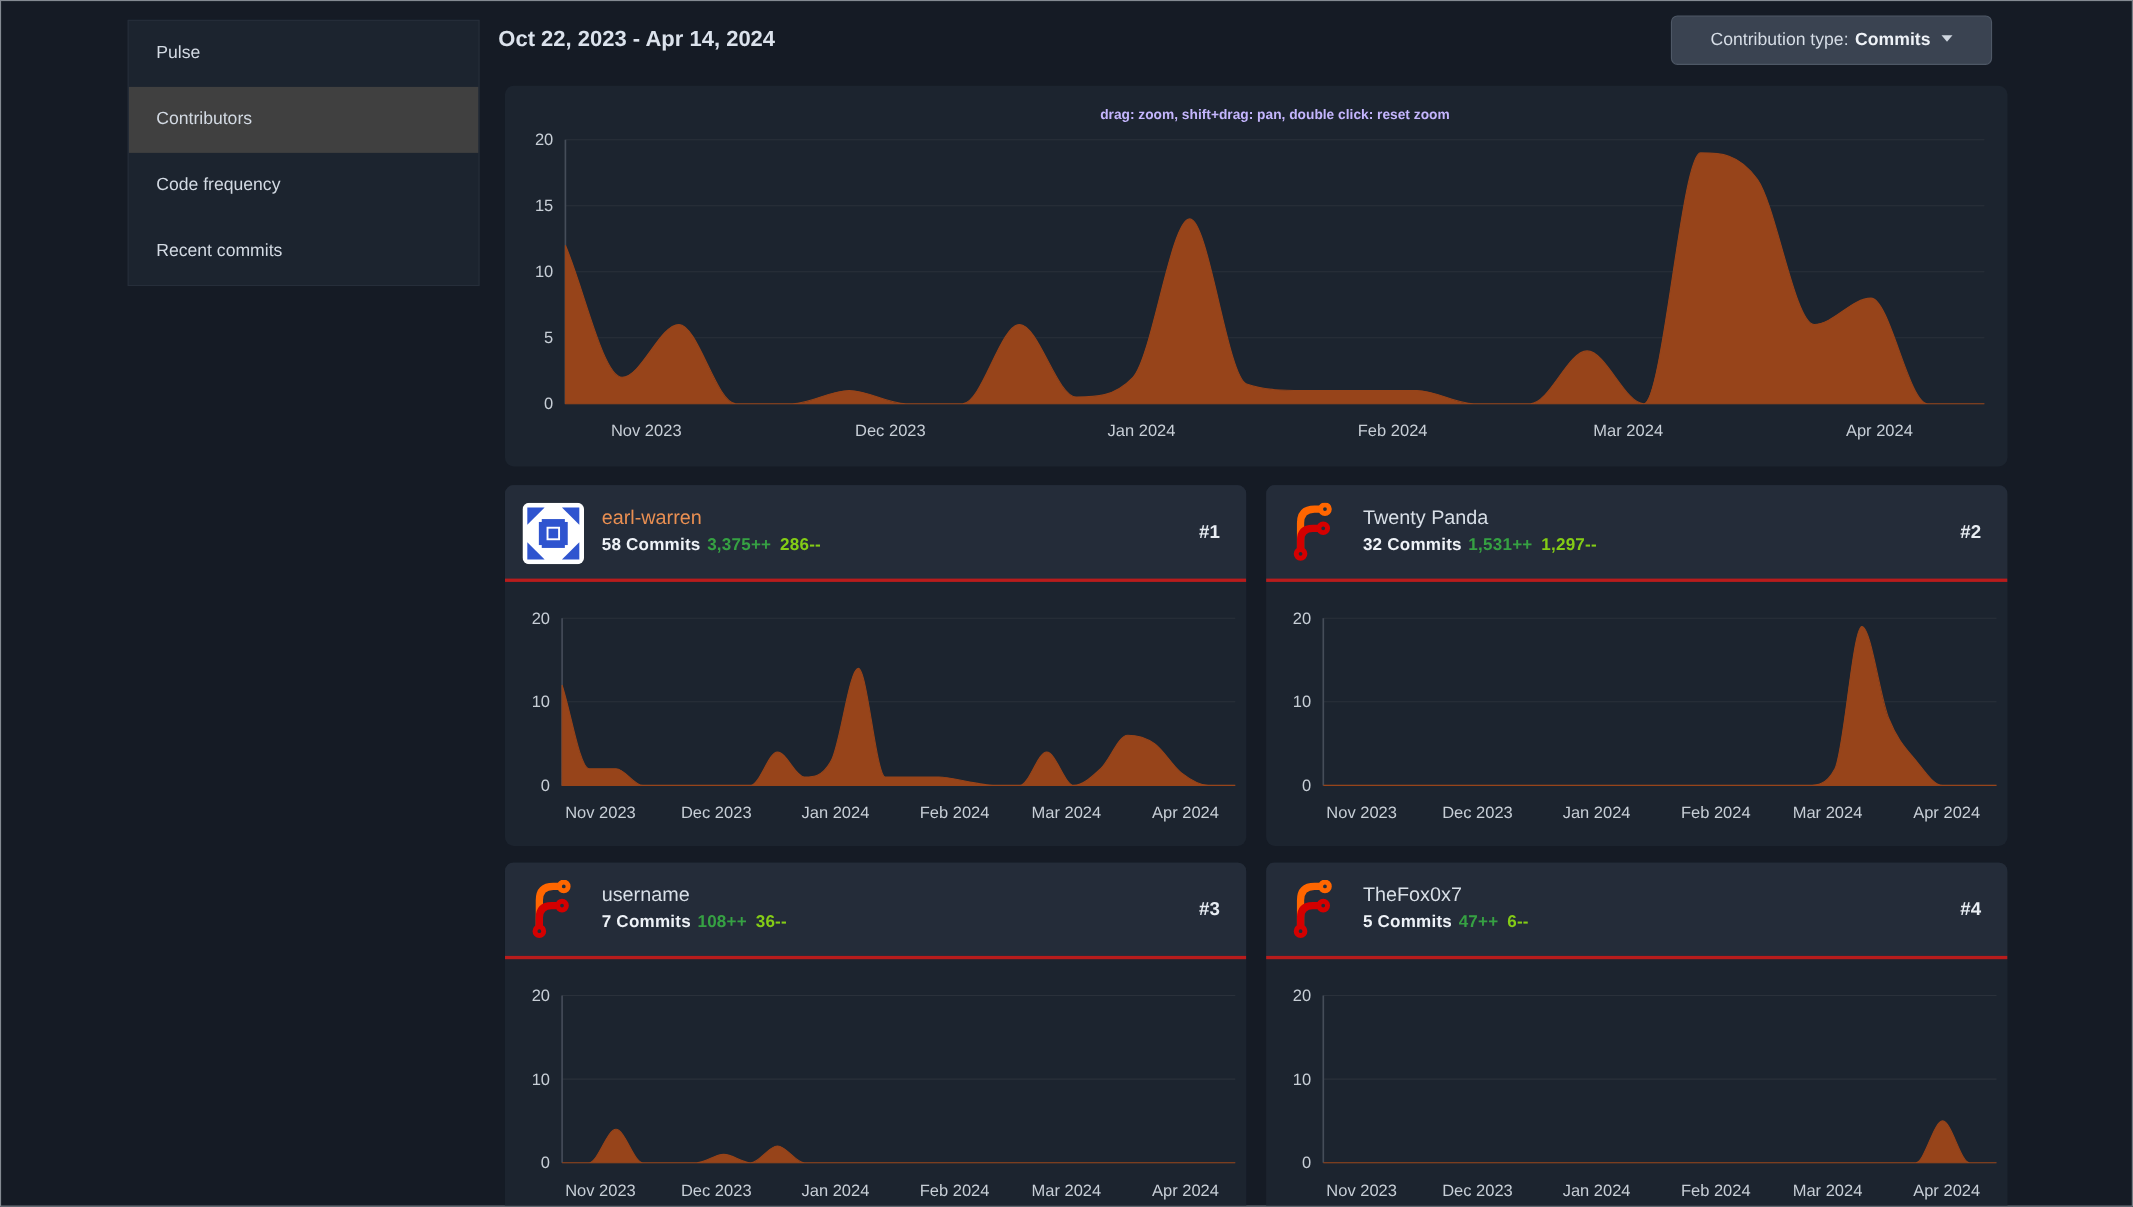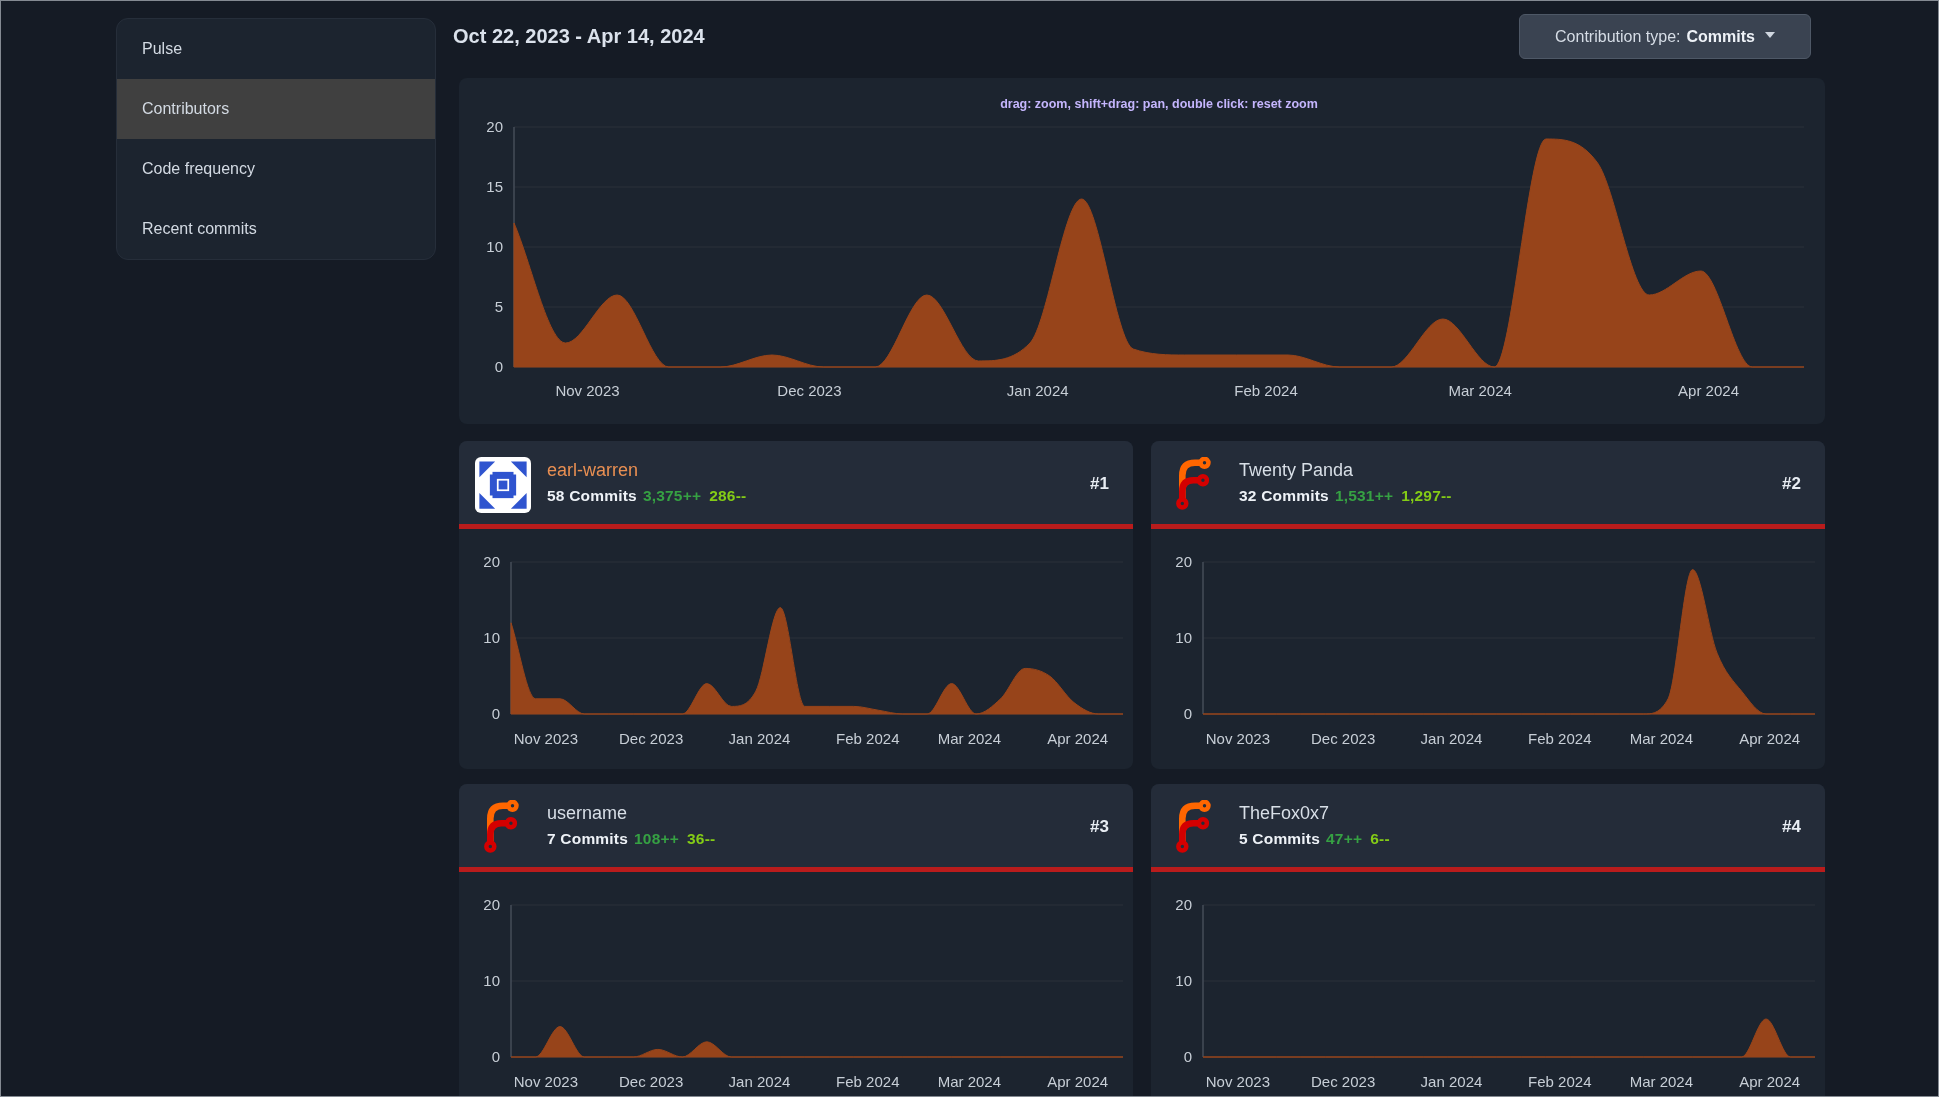--- a/index.html
+++ b/index.html
@@ -8,21 +8,21 @@
     position:relative;
     background:#151b25;
     border:1px solid #848a92;
     overflow:hidden;
     font-family:"Liberation Sans", sans-serif;
     color:#d3dae3;
   }
   
   .sidebar {
     position:absolute; left:115px; top:17px; width:320px;
-    background:#1c242f; border:1px solid #262e3a; border-radius:12px;
+    background:#1c242f; border:1px solid #262e3a; border-radius:0;
     overflow:hidden;
   }
   .sidebar-item {
     height:60px; display:flex; align-items:center; padding-left:25px;
     font-size:16px; color:#d3dae3; cursor:pointer;
   }
   .sidebar-item.active { background:#404040; }
   
   .page-title {
     position:absolute; left:452px; top:24px;
@@ -45,21 +45,21 @@
     position:absolute; background:#1c242f; border-radius:8px; overflow:hidden;
   }
   .main-chart-card { left:458px; top:77px; width:1366px; height:346px; }
   .chart-hint {
     position:absolute; left:55px; width:1290px; top:19px; text-align:center;
     font-size:12.5px; font-weight:bold; color:#c4b5fd;
   }
   .contrib-card { width:674px; height:328px; }
   .contrib-header {
     position:absolute; left:0; top:0; right:0; height:88px;
-    background:#242c39; border-bottom:5px solid #b91c1c;
+    background:#242c39; border-bottom:3px solid #b91c1c;
   }
   .avatar { position:absolute; left:16px; top:16px; width:56px; height:56px; }
   .contrib-name {
     position:absolute; left:88px; top:19px; font-size:18px; color:#d8dfe7;
     cursor:pointer; text-decoration:none;
   }
   .contrib-name.link { color:#e98f52; }
   .contrib-stats {
     position:absolute; left:88px; top:46px; font-size:15.5px; font-weight:bold;
     color:#eef2f7; letter-spacing:0.2px;

